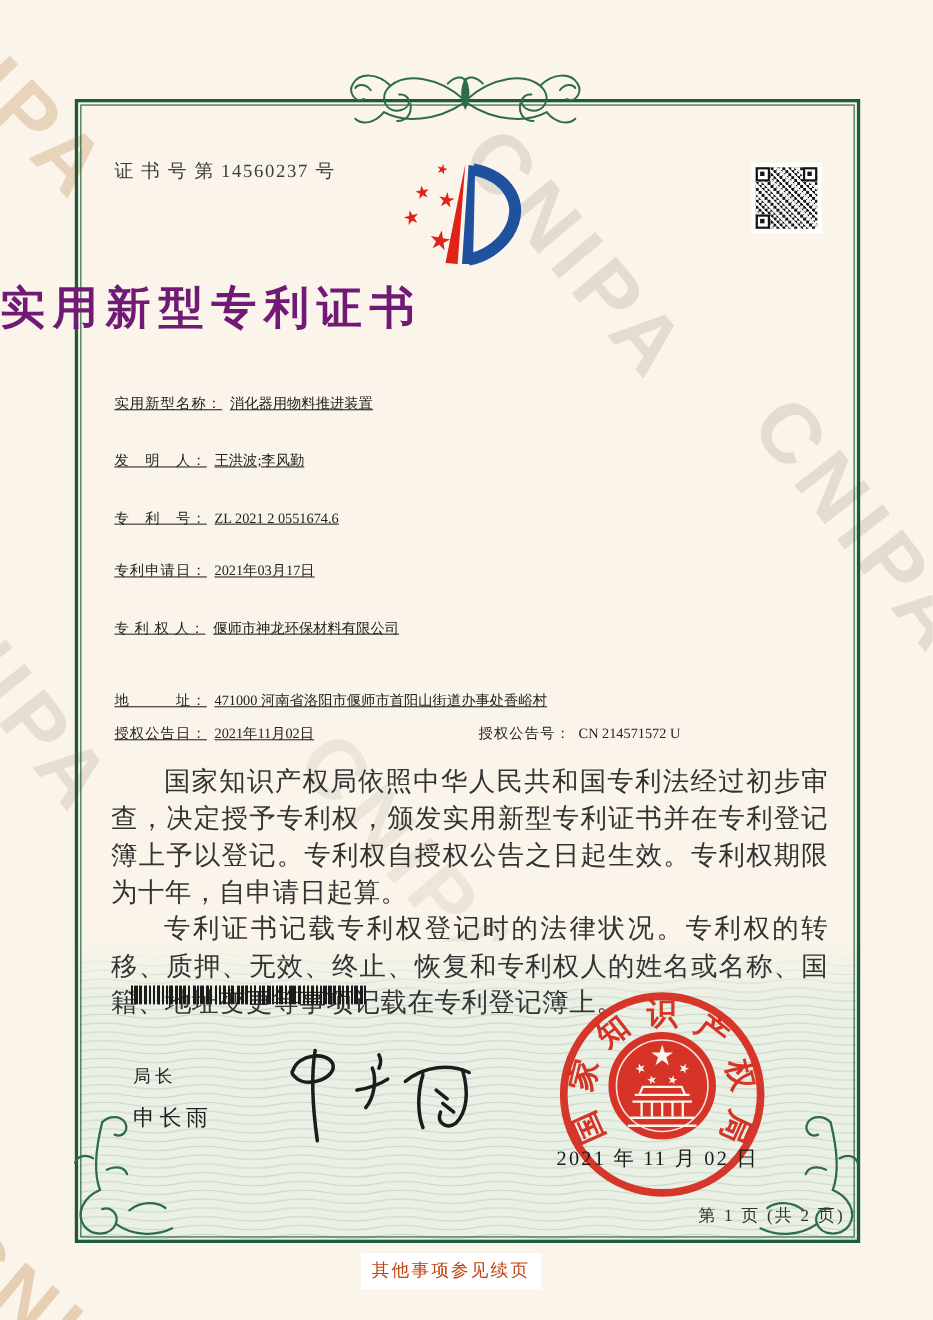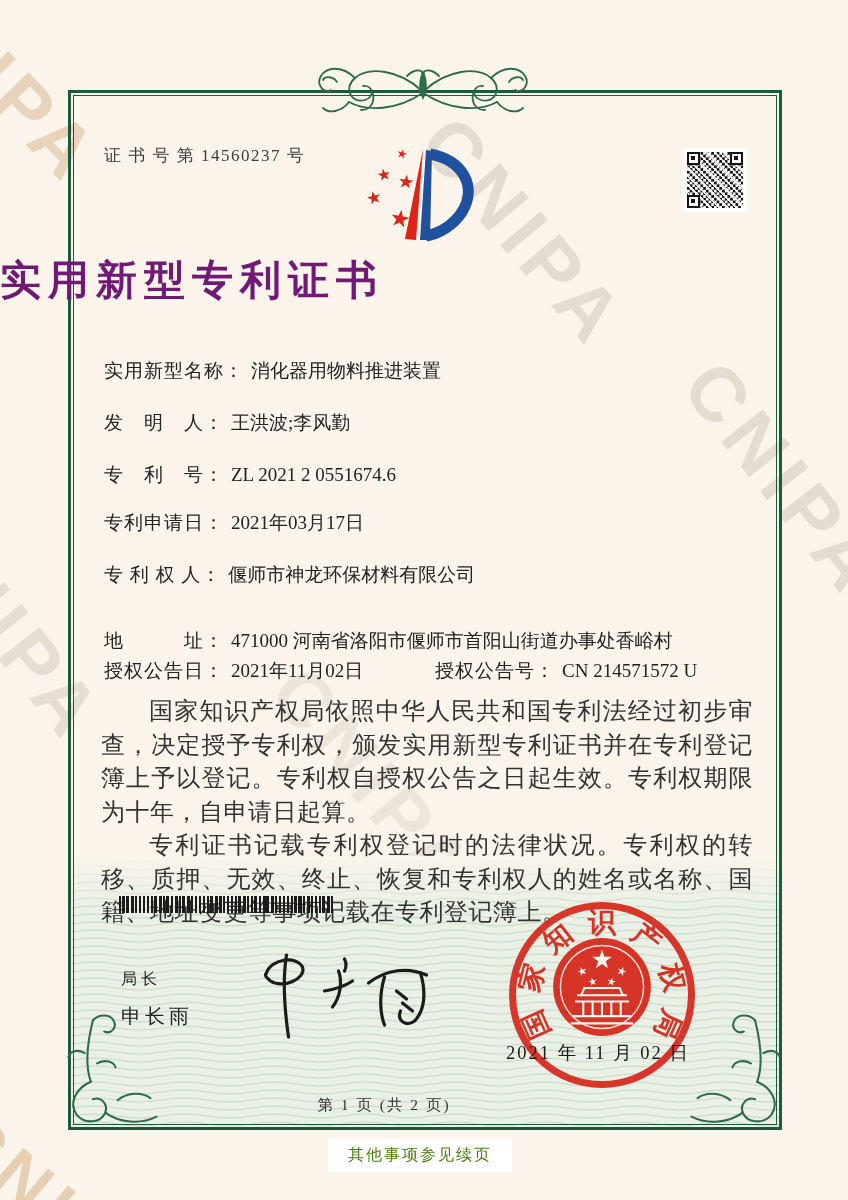--- a/index.html
+++ b/index.html
@@ -33,21 +33,21 @@
       background:repeating-linear-gradient(45deg,transparent 0 4px,rgba(255,255,255,.85) 4px 6px);}
   .finder{position:absolute;width:13px;height:13px;border:2.6px solid #151515;background:#fff;
       box-sizing:border-box;z-index:2;}
   .finder i{position:absolute;left:2px;top:2px;width:4px;height:4px;background:#151515;display:block;}
   .f-tl{left:0;top:0}.f-tr{right:0;top:0}.f-bl{left:0;bottom:0}
 
   .title{position:absolute;left:0;top:253px;width:848px;
          font-size:41px;font-weight:bold;letter-spacing:7px;color:#701a75;}
 
   
-  .field{position:absolute;left:104px;width:690px;font-size:19px;white-space:nowrap;}
+  .field{position:absolute;left:104px;width:690px;font-size:13px;white-space:nowrap;text-decoration:underline;}
   .flabel{letter-spacing:1px;color:#222;}
   .fvalue{margin-left:7px;color:#222;}
   .pair2{position:absolute;left:331px;top:0;}
 
   
   .paras{position:absolute;left:101px;top:695px;width:652px;}
   .paras p{margin:0;font-size:24px;line-height:33.5px;text-indent:2em;
            text-align:justify;letter-spacing:.5px;color:#333;}
 
   
@@ -64,24 +64,24 @@
   
   .seal{position:absolute;left:506px;top:899px;width:192px;height:192px;z-index:6;}
   .sealring{position:absolute;left:3px;top:3px;width:186px;height:186px;box-sizing:border-box;
             border:7px solid rgba(213,41,28,.93);border-radius:50%;}
   .sealchar{position:absolute;left:50%;top:50%;width:30px;height:30px;margin:-15px 0 0 -15px;
             text-align:center;line-height:30px;font-size:28px;font-weight:bold;
             color:rgba(213,41,28,.95);}
   .sealdate{position:absolute;left:0;top:141px;width:192px;
             font-size:18.5px;letter-spacing:2px;color:#1a1a1a;}
 
-  .pageno{position:absolute;left:0;top:1095px;width:768px;text-align:center;
+  .pageno{position:absolute;left:0;top:1095px;width:768px;text-align:right;
           font-size:15.5px;letter-spacing:2px;color:#333;}
-  .note{position:absolute;left:328px;top:1139px;background:#fff;padding:6px 20px;
-        font-size:16px;letter-spacing:2px;color:#4d7c0f;}
+  .note{position:absolute;left:328px;top:1139px;background:#fff;padding:6px 10px;
+        font-size:16px;letter-spacing:2px;color:#c2410c;}
 
   svg{display:block;}
 </style>
 </head>
 <body>
 
 <div class="page">
 
   <div class="wm" style="left:-70px;top:-55px;transform:rotate(46deg);color:rgba(216,185,146,.55);">CNIPA</div>
   <div class="wm" style="left:470px;top:100px;transform:rotate(50deg);color:rgba(204,196,182,.5);">CNIPA</div>

